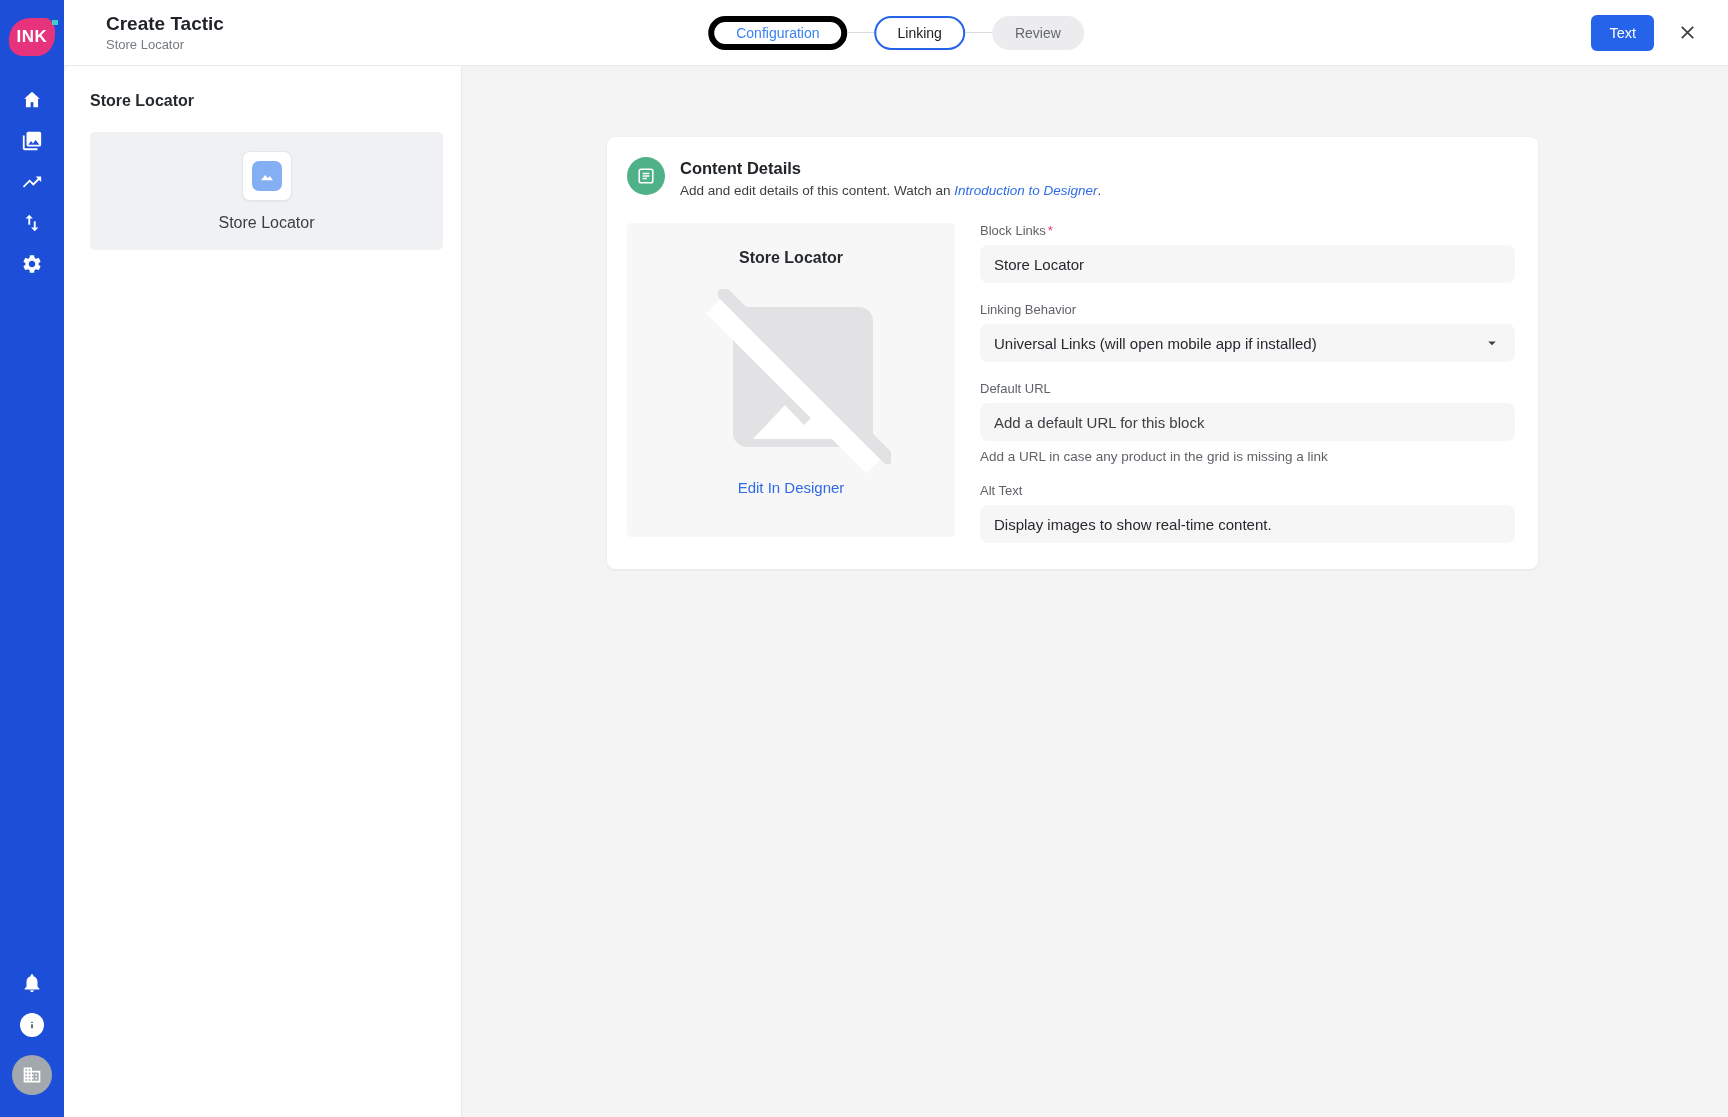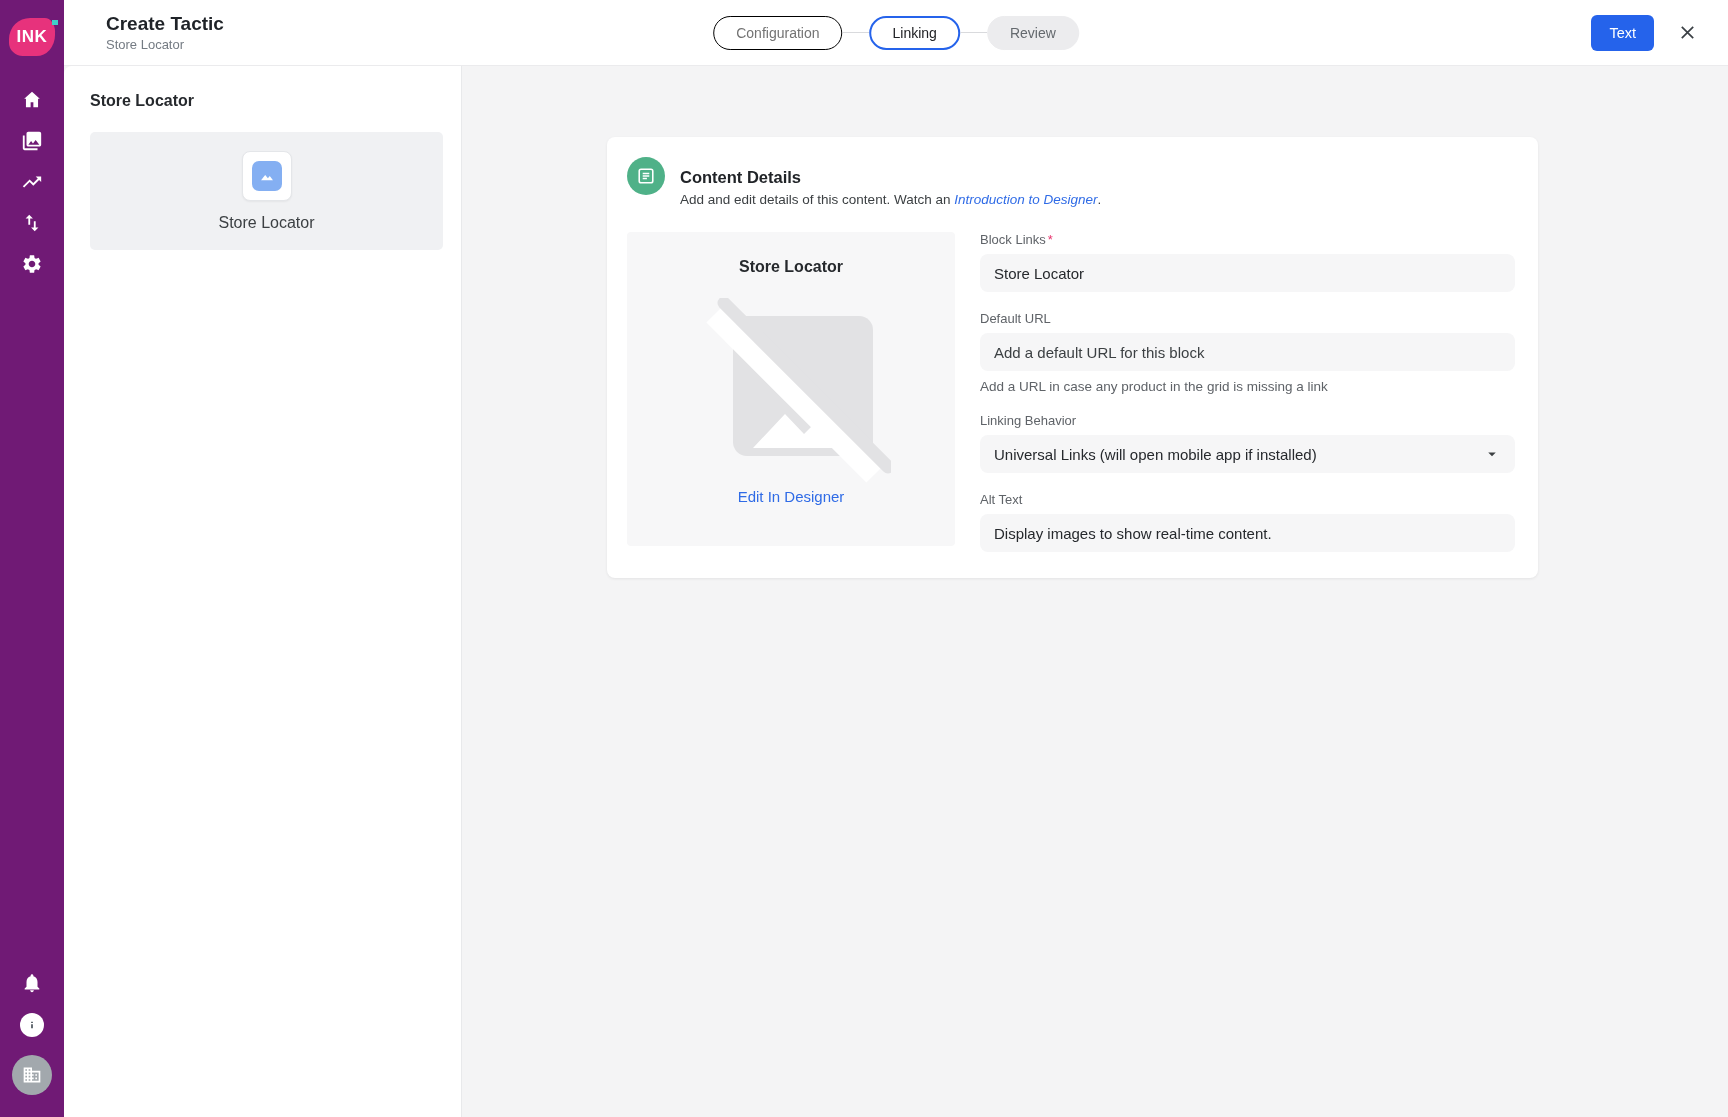--- a/index.html
+++ b/index.html
@@ -1,20 +1,20 @@
 <!DOCTYPE html>
 <html><head>
 <meta charset="utf-8">
 <style>
   * { margin:0; padding:0; box-sizing:border-box; }
   html,body { width:1728px; height:1117px; overflow:hidden;
     font-family:"Liberation Sans", sans-serif; background:#f4f4f5; color:#202124; }
 
   
-  .rail { position:absolute; left:0; top:0; width:64px; height:1117px; background:#701a75;
+  .rail { position:absolute; left:0; top:0; width:64px; height:1117px; background:#1d4ed8;
     display:flex; flex-direction:column; align-items:center; padding:18px 0 22px; z-index:30; }
   .logo { width:46px; height:38px; background:#e7327c; border-radius:46% 22% 40% 30% / 55% 35% 55% 35%;
     display:flex; align-items:center; justify-content:center; color:#fff; font-weight:700;
     font-size:17px; letter-spacing:.5px; position:relative; }
   .logo::after { content:""; position:absolute; right:-3px; top:2px; width:6px; height:5px; background:#3fd0c9; }
   .rail-nav { display:flex; flex-direction:column; gap:17px; margin-top:32px; align-items:center; }
   .rail-ic { width:24px; height:24px; display:flex; align-items:center; justify-content:center; cursor:pointer; }
   .rail-ic svg { width:22px; height:22px; fill:#fff; }
   .rail-spacer { flex:1; }
   .rail-bottom { display:flex; flex-direction:column; gap:18px; align-items:center; }
@@ -27,21 +27,21 @@
 
   
   .header { position:absolute; left:64px; top:0; right:0; height:66px; background:#fff;
     border-bottom:1px solid #ebebed; display:flex; align-items:center; z-index:20; }
   .hdr-titles { margin-left:42px; }
   .hdr-title { font-size:19px; font-weight:700; color:#1f2328; line-height:1.15; }
   .hdr-sub { font-size:13px; color:#747b83; margin-top:3px; }
   .stepper { position:absolute; left:50%; transform:translateX(-50%); display:flex; align-items:center; }
   .pill { height:34px; display:flex; align-items:center; justify-content:center;
     padding:0 22px; border-radius:17px; font-size:14px; background:#fff;
-    border:1px solid #000000; color:#737373; cursor:pointer; white-space:nowrap; }
+    border:6px solid #000000; color:#3b82f6; cursor:pointer; white-space:nowrap; }
   .pill.active { border:2px solid #2563eb; color:#202124; padding:0 21px; }
   .pill.upcoming { background:#ececee; border:1px solid #ececee; color:#64696e; }
   .connector { width:27px; height:1.5px; background:#d9dadd; }
   .hdr-right { margin-left:auto; display:flex; align-items:center; gap:22px; padding-right:30px; }
   .btn-next { background:#2563eb; color:#fff; border:none; border-radius:6px; height:36px;
     padding:0 18px; font-size:14.5px; font-family:inherit; cursor:pointer; }
   .x-close { width:22px; height:22px; display:flex; align-items:center; justify-content:center; cursor:pointer; }
   .x-close svg { width:19px; height:19px; stroke:#3b4045; stroke-width:1.8; }
 
   
@@ -58,21 +58,21 @@
   .tile-label { margin-top:13px; font-size:16px; color:#3c4043; }
 
   
   .main { position:absolute; left:462px; top:66px; right:0; bottom:0; background:#f4f4f5; overflow:auto; }
   .card { width:931px; margin:71px 0 0 145px; background:#fff; border-radius:8px;
     box-shadow:0 1px 3px rgba(0,0,0,.07); padding:20px 20px 26px; }
   .card-head { display:flex; gap:15px; }
   .green-ic { width:38px; height:38px; border-radius:50%; background:#4fb188; flex:0 0 38px;
     display:flex; align-items:center; justify-content:center; }
   .green-ic svg { width:22px; height:22px; }
-  .sec-title { font-size:16.5px; font-weight:700; color:#212428; margin-top:11px; }
+  .sec-title { font-size:16.5px; font-weight:700; color:#212428; margin-top:2px; }
   .sec-desc { font-size:13.5px; color:#3c4043; margin-top:5px; }
   .sec-desc a { color:#2f6be6; text-decoration:none; cursor:pointer;font-style:italic; }
 
   .card-body { display:flex; gap:25px; margin-top:25px; }
   .preview { width:328px; height:314px; background:#f7f7f8; border-radius:4px;
     display:flex; flex-direction:column; align-items:center; padding-top:26px; }
   .prev-title { font-size:16px; font-weight:700; color:#26292d; }
   .broken { margin-top:22px; }
   .edit-link { font-size:15px; font-weight:500; color:#2f6be6; text-decoration:none; cursor:pointer; }
 
@@ -212,36 +212,36 @@
         <a class="edit-link">Edit In Designer</a>
       </div>
 
       <div class="form">
         <div class="fgroup">
           <div class="flabel"><span>Block Links</span><span class="req">*</span></div>
           <input class="field" type="text" value="Store Locator" style="">
         </div>
 
         <div class="fgroup">
-          <div class="flabel">Default URL</div>
-          <input class="field" type="text" placeholder="Add a default URL for this block" style="">
-          <div class="helper">Add a URL in case any product in the grid is missing a link</div>
-        </div>
-
-        <div class="fgroup">
           <div class="flabel">Linking Behavior</div>
           <div class="field selectbox">
             <span>Universal Links (will open mobile app if installed)</span>
             <svg viewBox="0 0 24 24">
                 <path d="M7 10l5 5 5-5z"></path>
               </svg>
           </div>
         </div>
 
         <div class="fgroup">
+          <div class="flabel">Default URL</div>
+          <input class="field" type="text" placeholder="Add a default URL for this block" style="">
+          <div class="helper">Add a URL in case any product in the grid is missing a link</div>
+        </div>
+
+        <div class="fgroup">
           <div class="flabel">Alt Text</div>
           <input class="field" type="text" value="Display images to show real-time content." style="">
         </div>
       </div>
     </div>
 
   </section>
 </main>
 
 </body></html>

